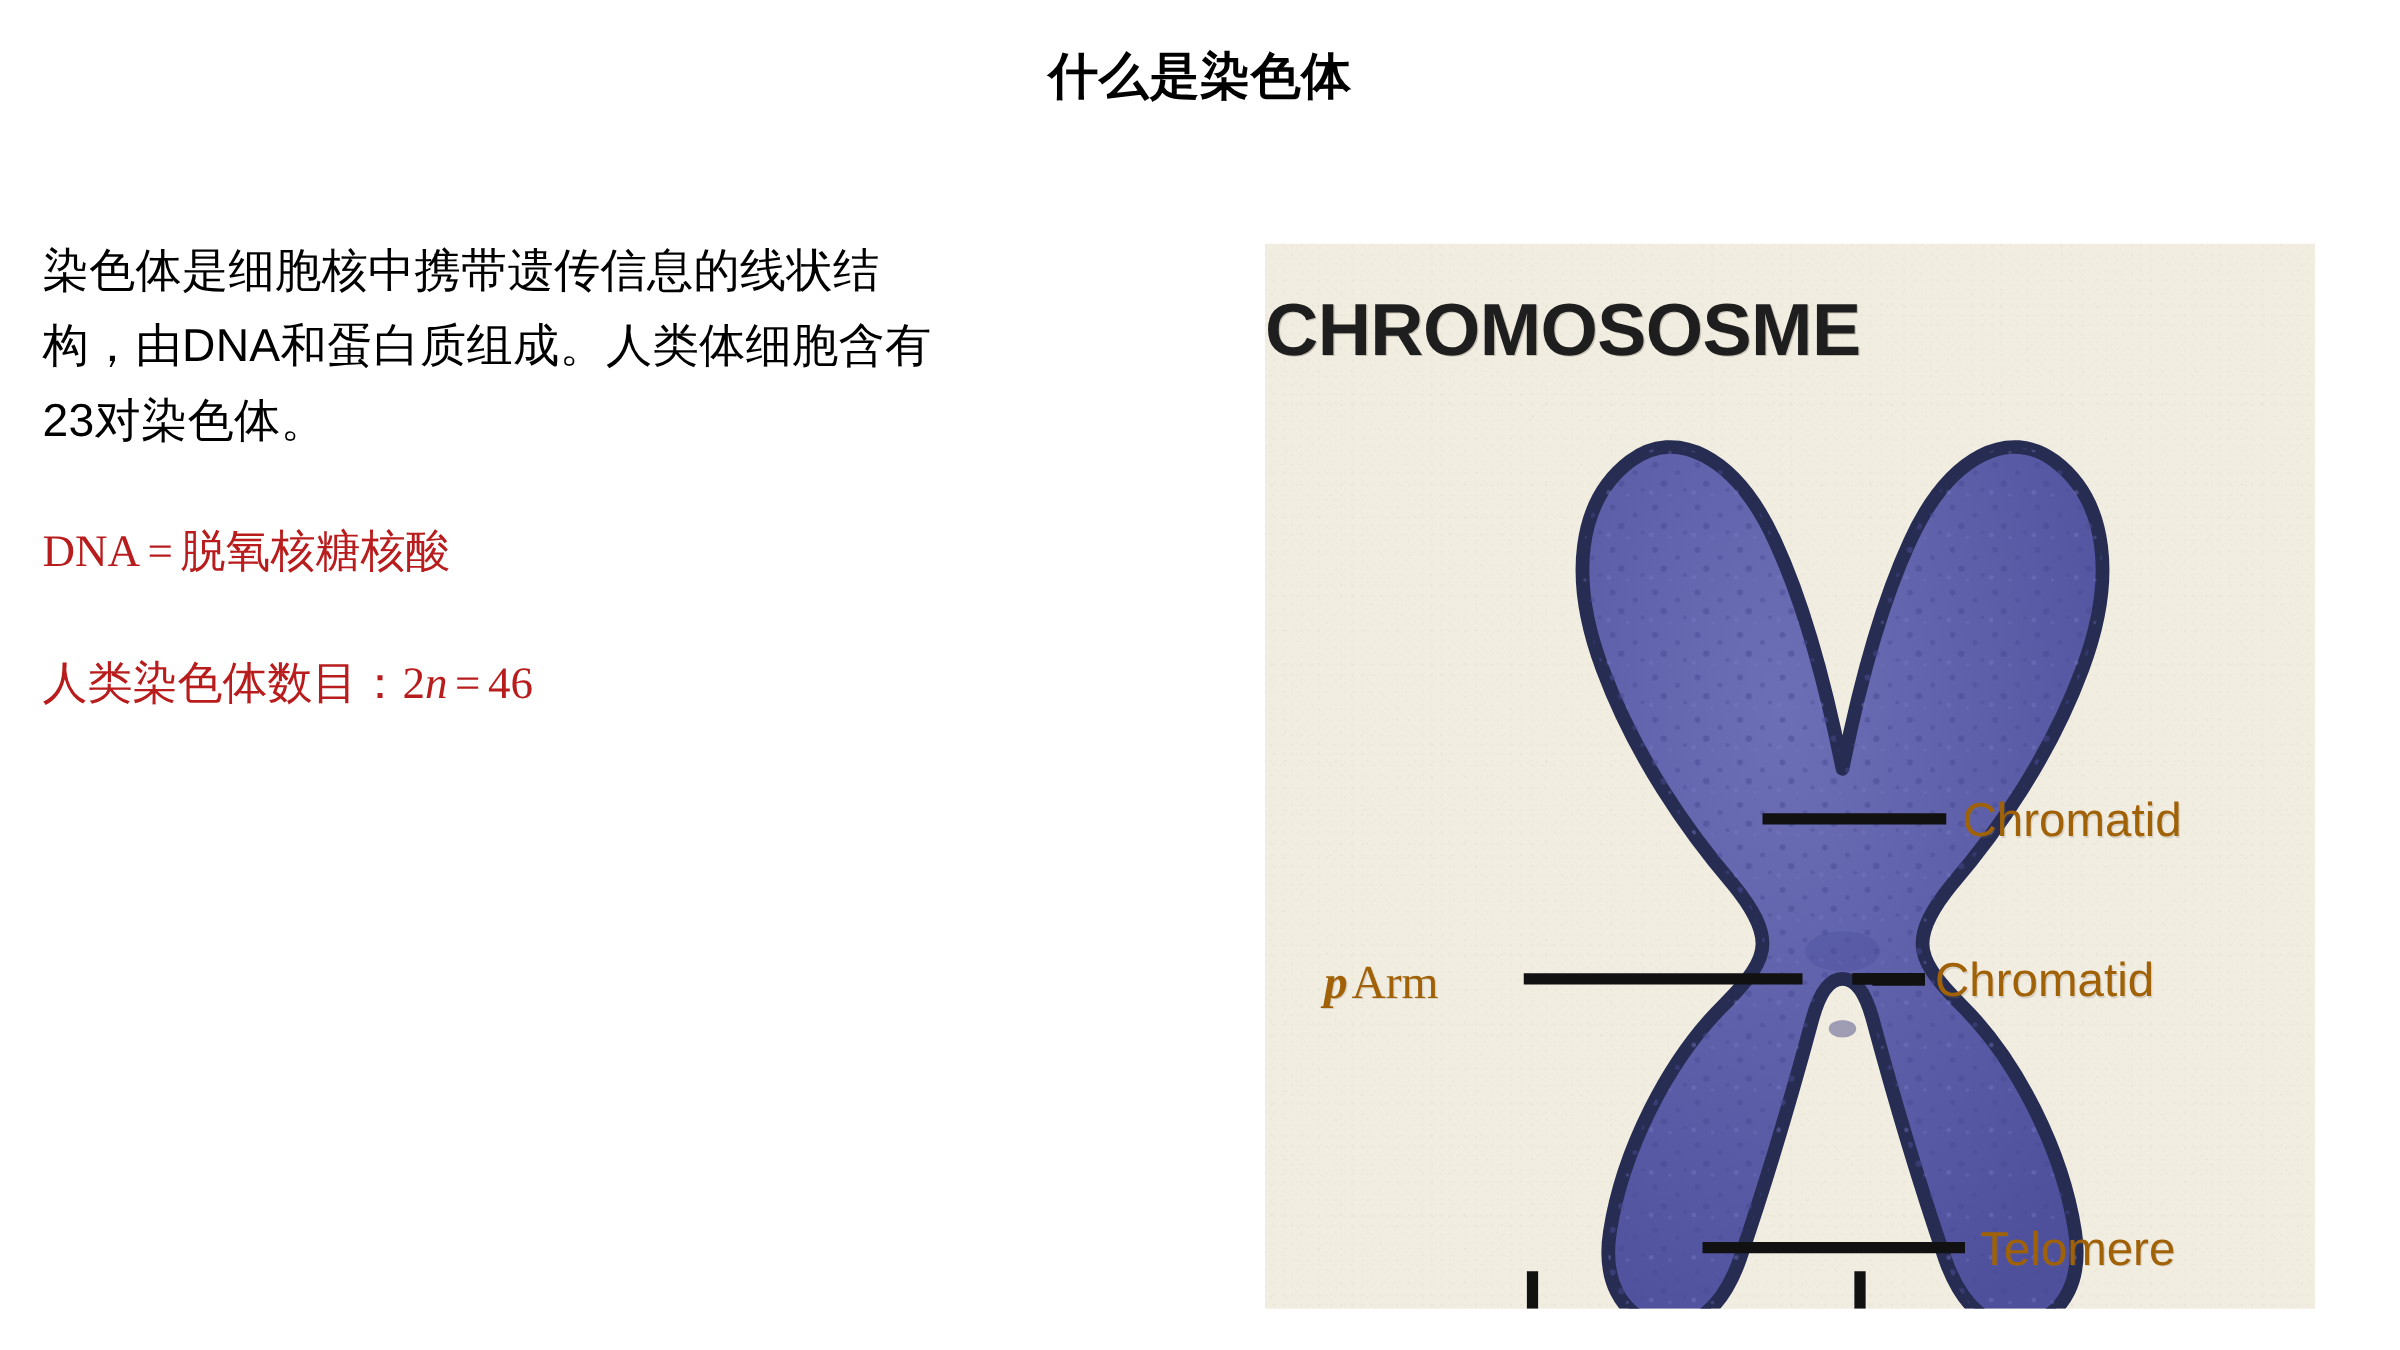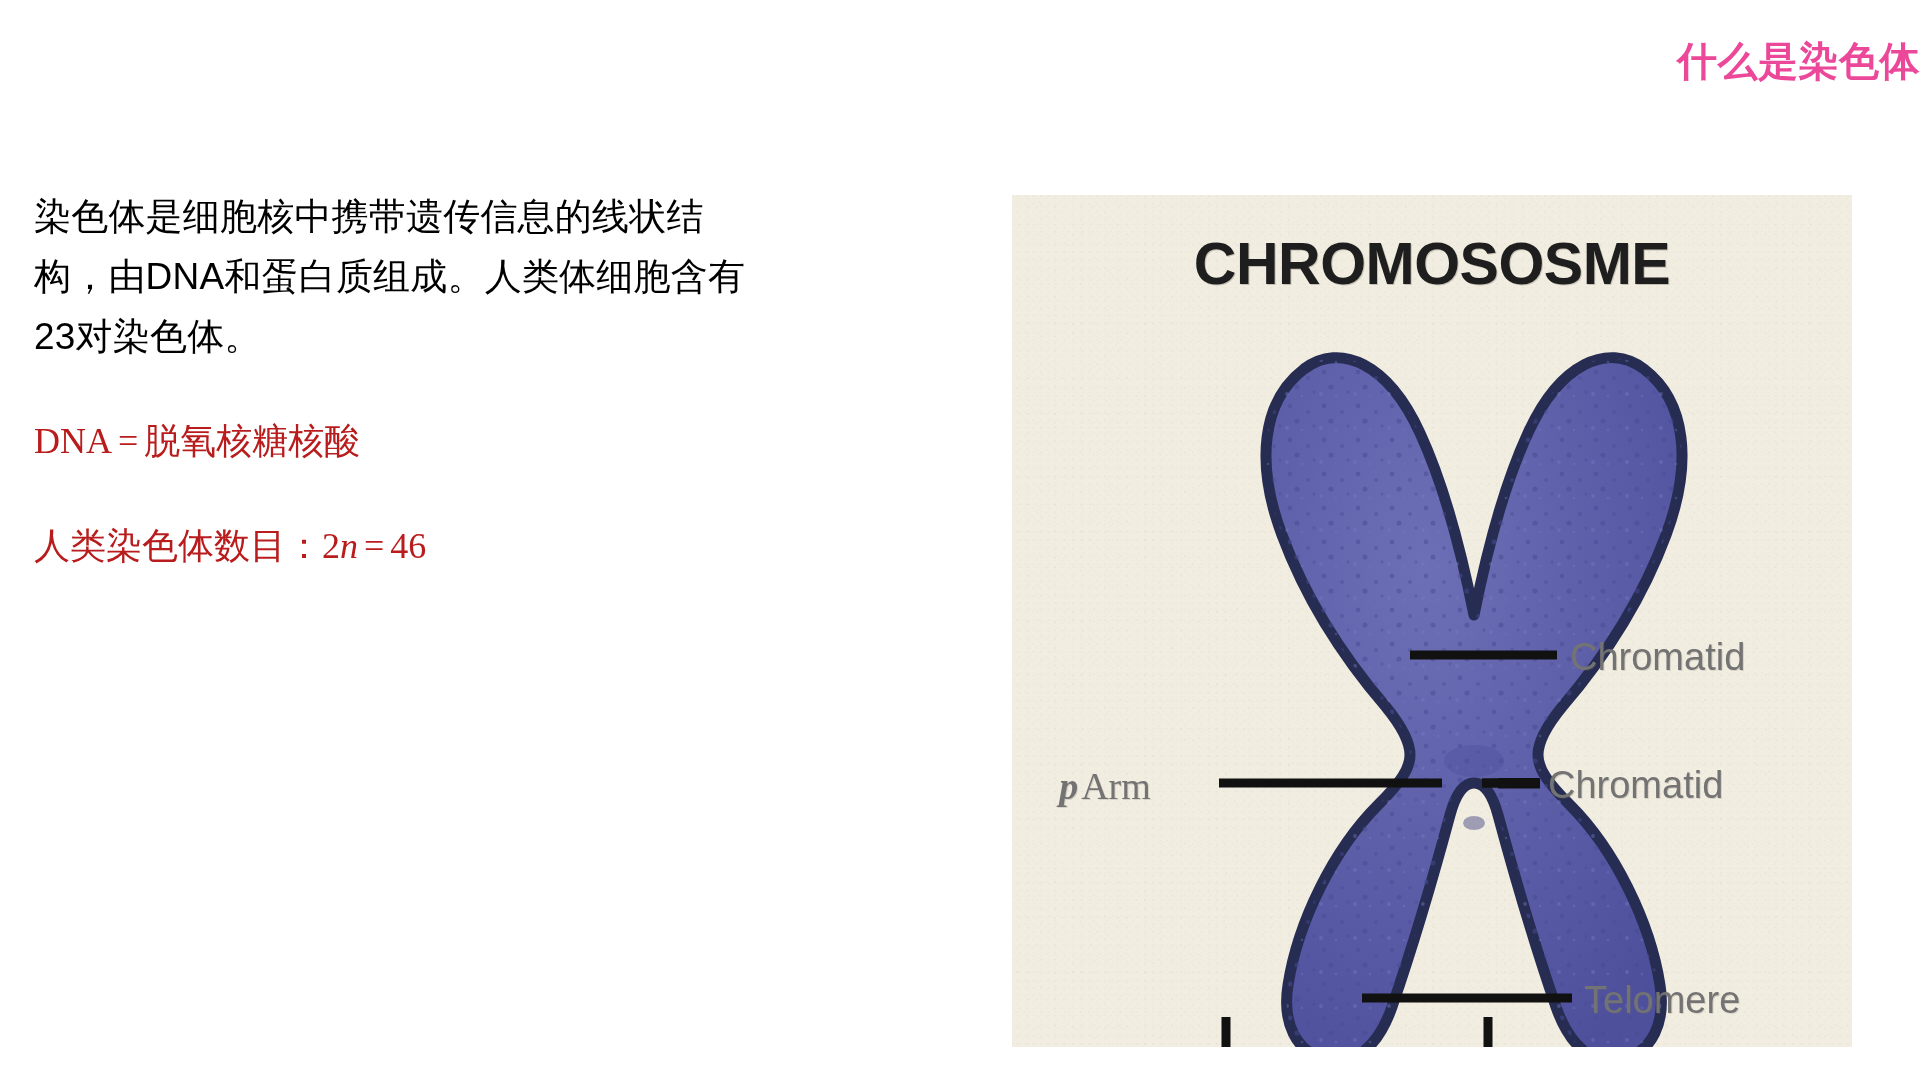--- a/index.html
+++ b/index.html
@@ -15,27 +15,27 @@
     font-family: "Liberation Sans", sans-serif;
     color: #000000;
   }
 
   
   #slide-title {
     position: absolute;
     left: 0;
     top: 38px;
     width: 1920px;
-    text-align: right;
+    text-align: center;
     font-family: "Liberation Sans", sans-serif;
     font-weight: bold;
     font-size: 40px;
     line-height: 1.15;
     letter-spacing: 0.5px;
-    color: #ec4899;
+    color: #000000;
   }
 
   
   #left-column {
     position: absolute;
     left: 34px;
     top: 187px;
     width: 760px;
   }
   #body-paragraph {
@@ -96,21 +96,21 @@
       radial-gradient(circle at 66% 12%, rgba(0,0,0,0.015) 0 1px, transparent 1px);
     background-size: 7px 7px, 11px 11px, 9px 9px, 13px 13px, 8px 8px;
     opacity: .9;
   }
 
   #diagram-heading {
     position: absolute;
     left: 0;
     top: 38px;
     width: 840px;
-    text-align: center;
+    text-align: left;
     font-family: "Liberation Sans", sans-serif;
     font-weight: bold;
     font-size: 59px;
     line-height: 1.06;
     color: #1E1E1E;
     letter-spacing: -0.5px;
     text-shadow: 1px 1px 0 rgba(120,115,100,0.35);
     z-index: 3;
   }
 
@@ -120,21 +120,21 @@
     top: 0;
     width: 840px;
     height: 852px;
     z-index: 2;
   }
 
   .lbl {
     position: absolute;
     font-family: "Liberation Sans", sans-serif;
     font-size: 38px;
-    color: #737373;
+    color: #a16207;
     white-space: nowrap;
     z-index: 4;
     text-shadow: 1px 1px 0 rgba(120,115,100,0.22);
   }
   #label-chromatid  { left: 558px; top: 441px; }
   #label-centromere { left: 536px; top: 569px; }
   #label-telomere   { left: 572px; top: 784px; }
   #label-p-arm      { left:  -3px; top: 569px; width: 192px; text-align: center; font-family: Liberation Serif, serif; }
   .arm-italic {
     font-style: italic;

